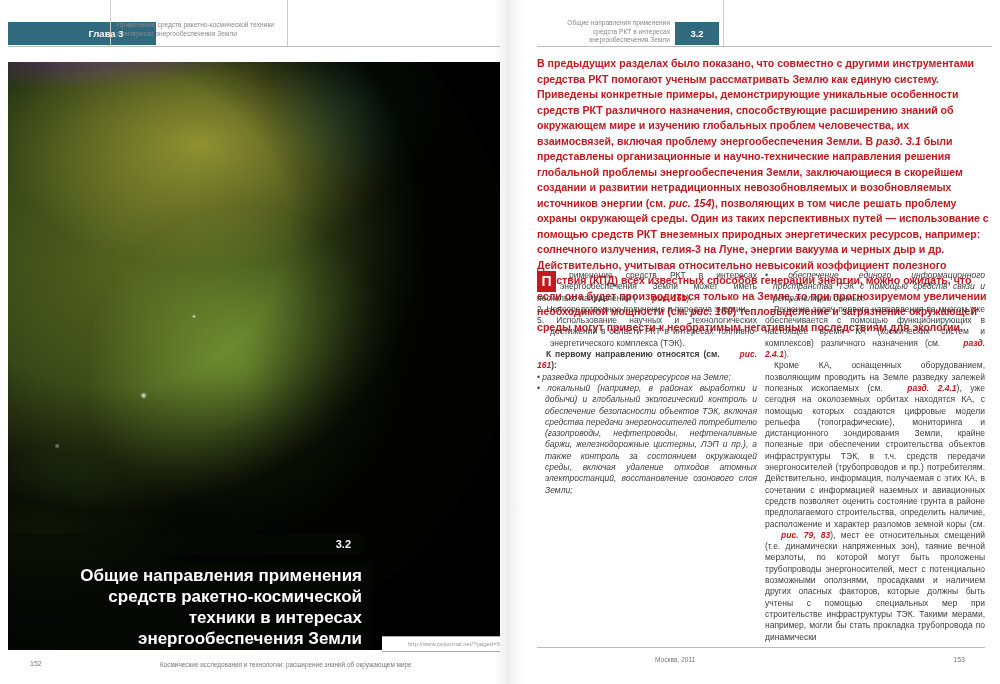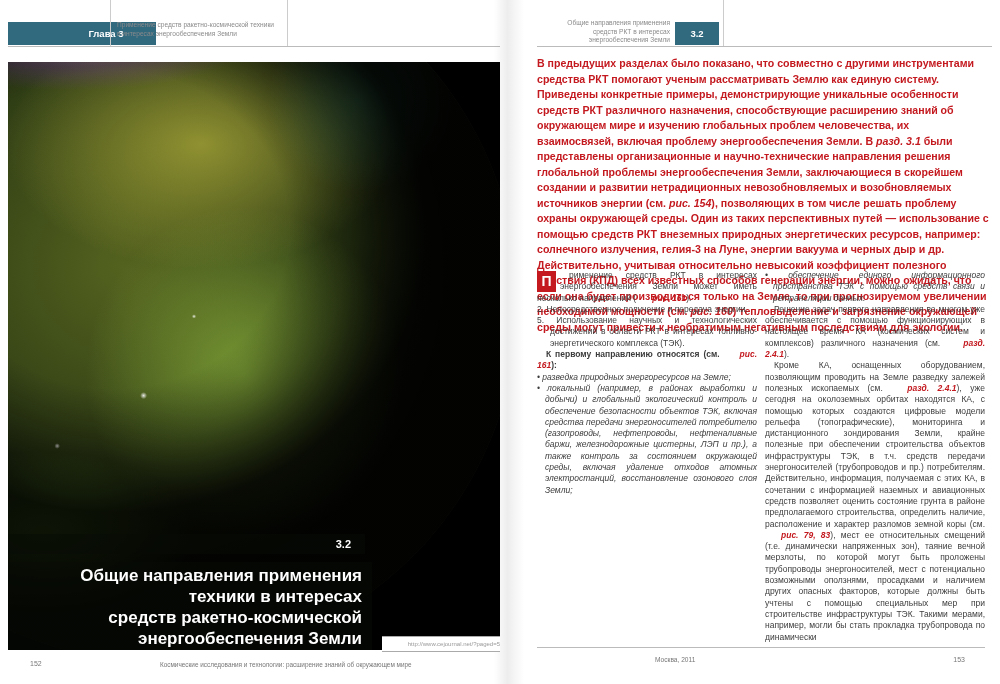--- a/index.html
+++ b/index.html
@@ -85,22 +85,22 @@
     <div class="hrule" style="left:8px;width:492px;"></div>
 
     <div class="photo-wrap">
       <div class="photo">
         <div class="globe"></div>
         <div class="img-band">
           <span>3.2</span>
         </div>
         <div class="img-title">
           <div>Общие направления применения</div>
+          <div>средств ракетно-космической</div>
           <div>техники в интересах</div>
-          <div>средств ракетно-космической</div>
           <div>энергообеспечения Земли</div>
         </div>
       </div>
       <div class="url-strip">
         <span>http://www.cejournal.net/?paged=5</span>
       </div>
     </div>
 
     <div class="footer-left">
       <span class="pnum">152</span>

